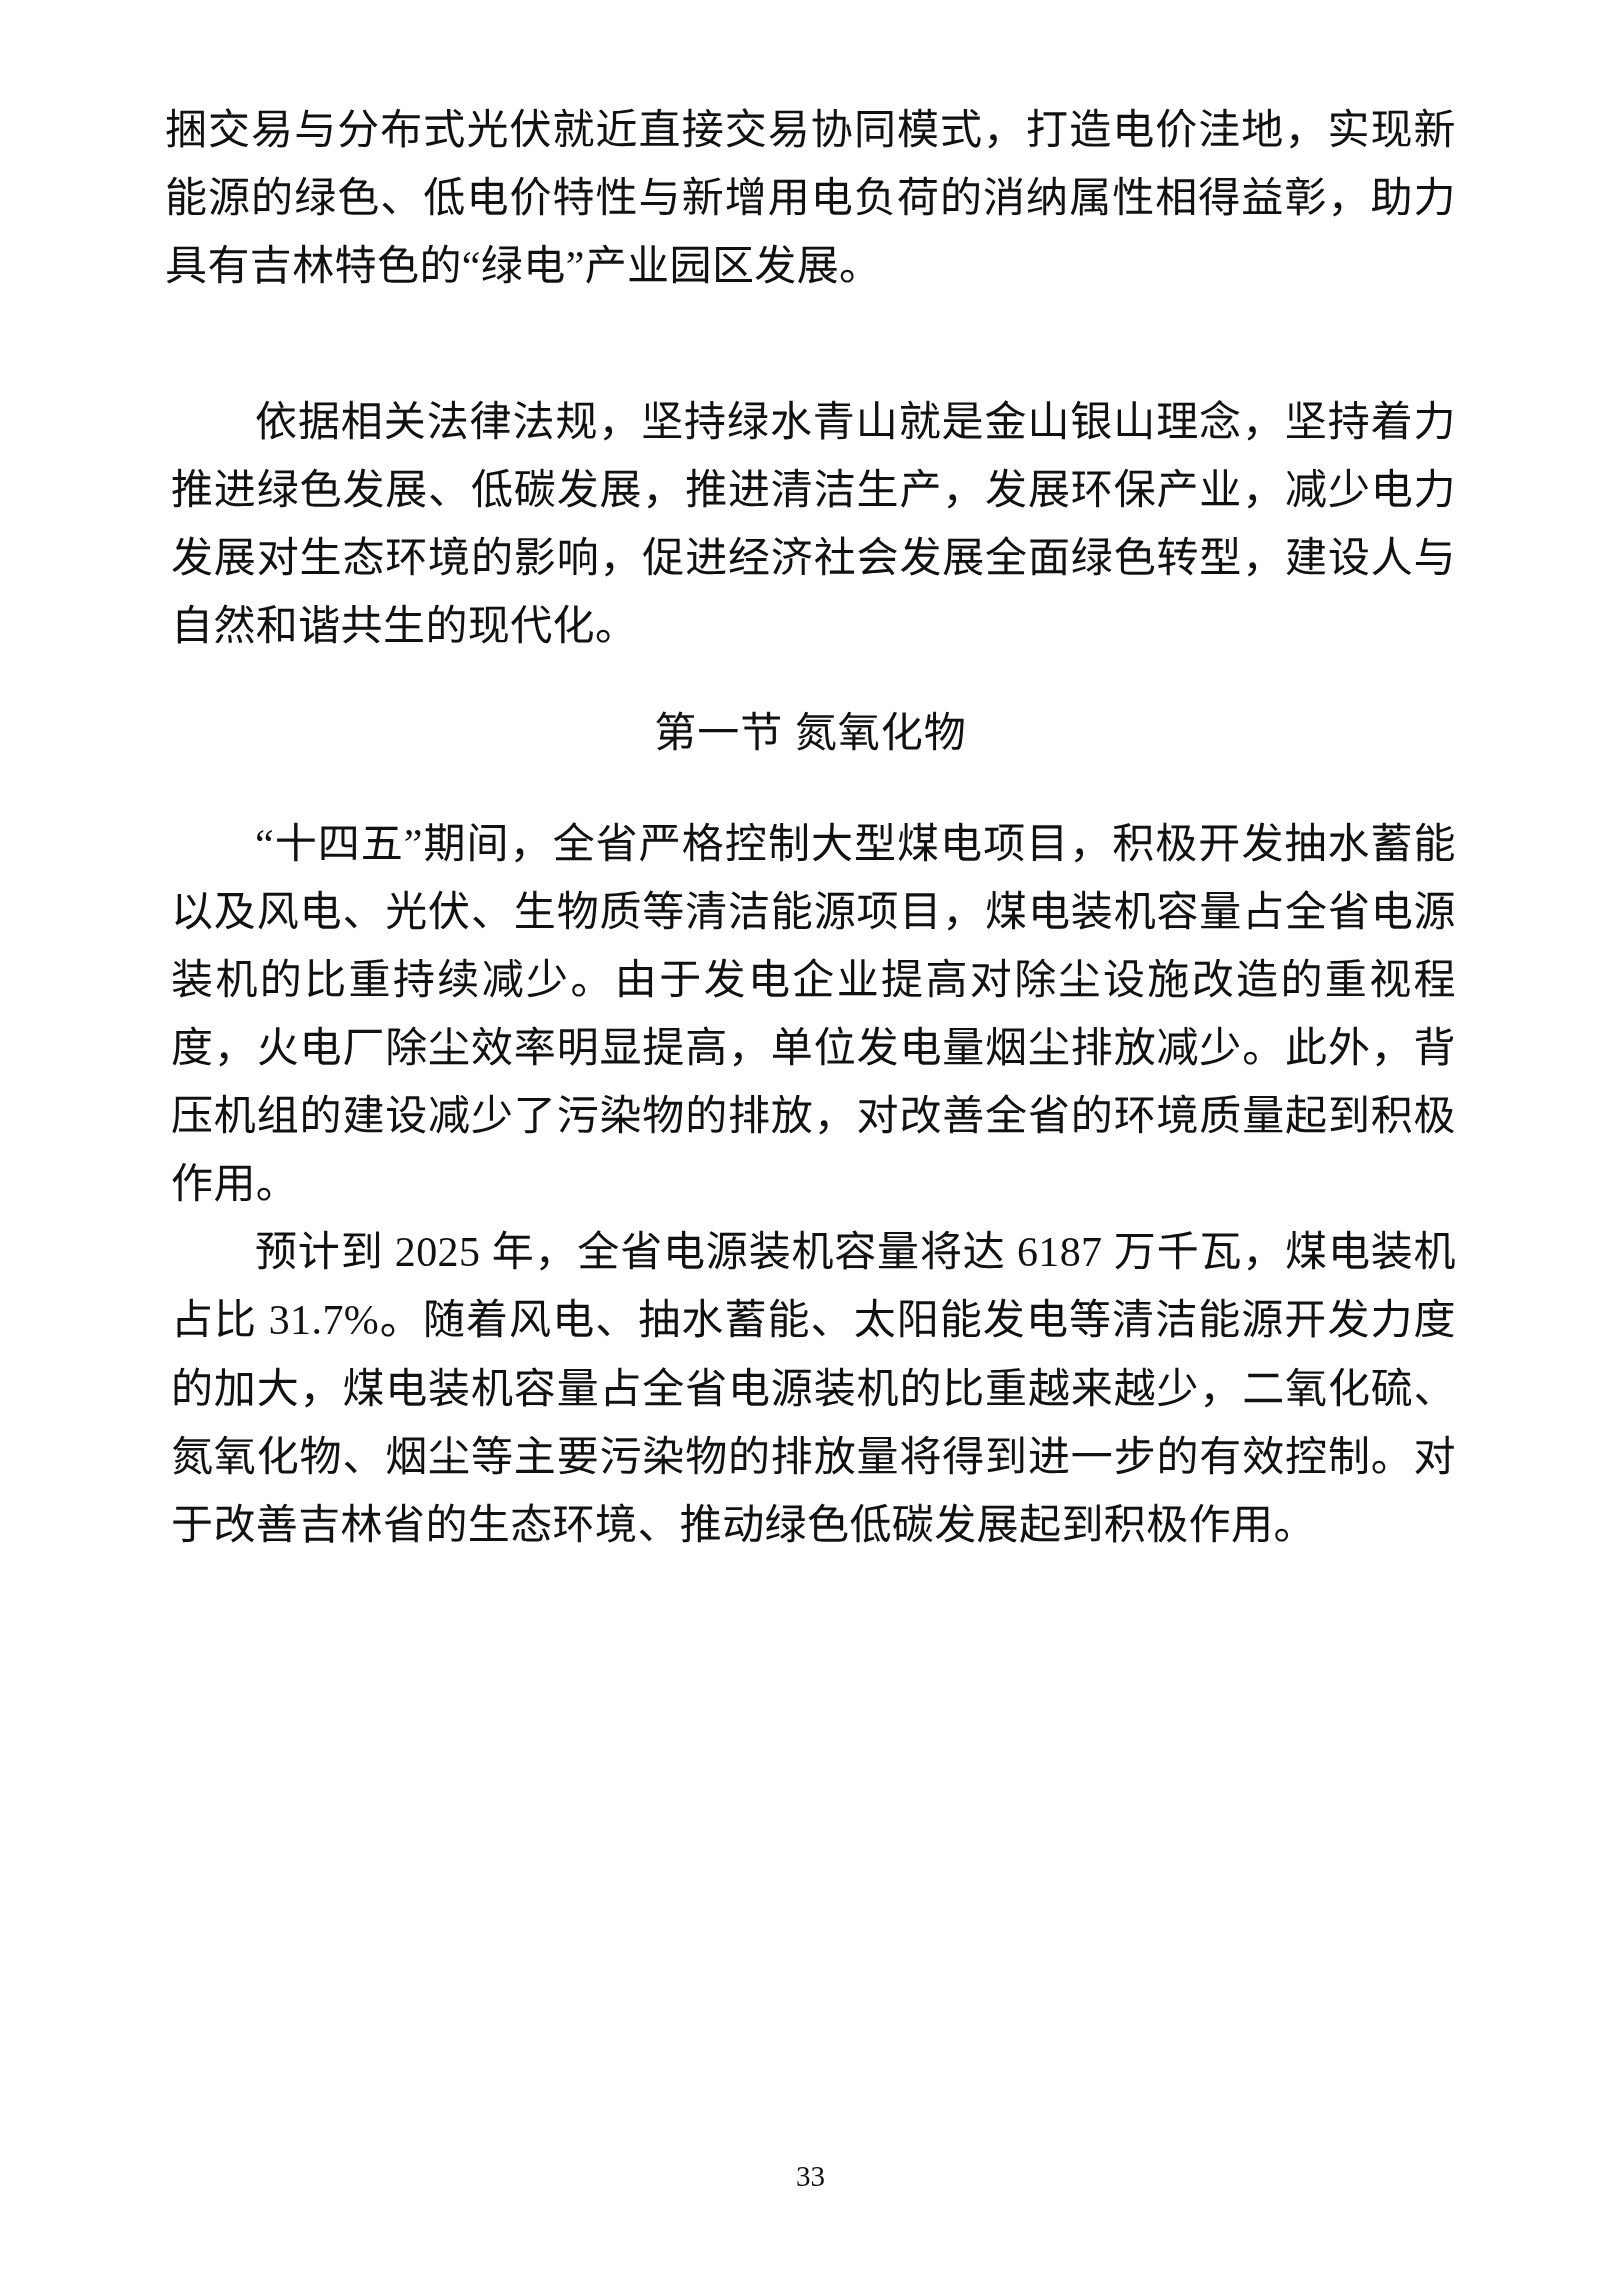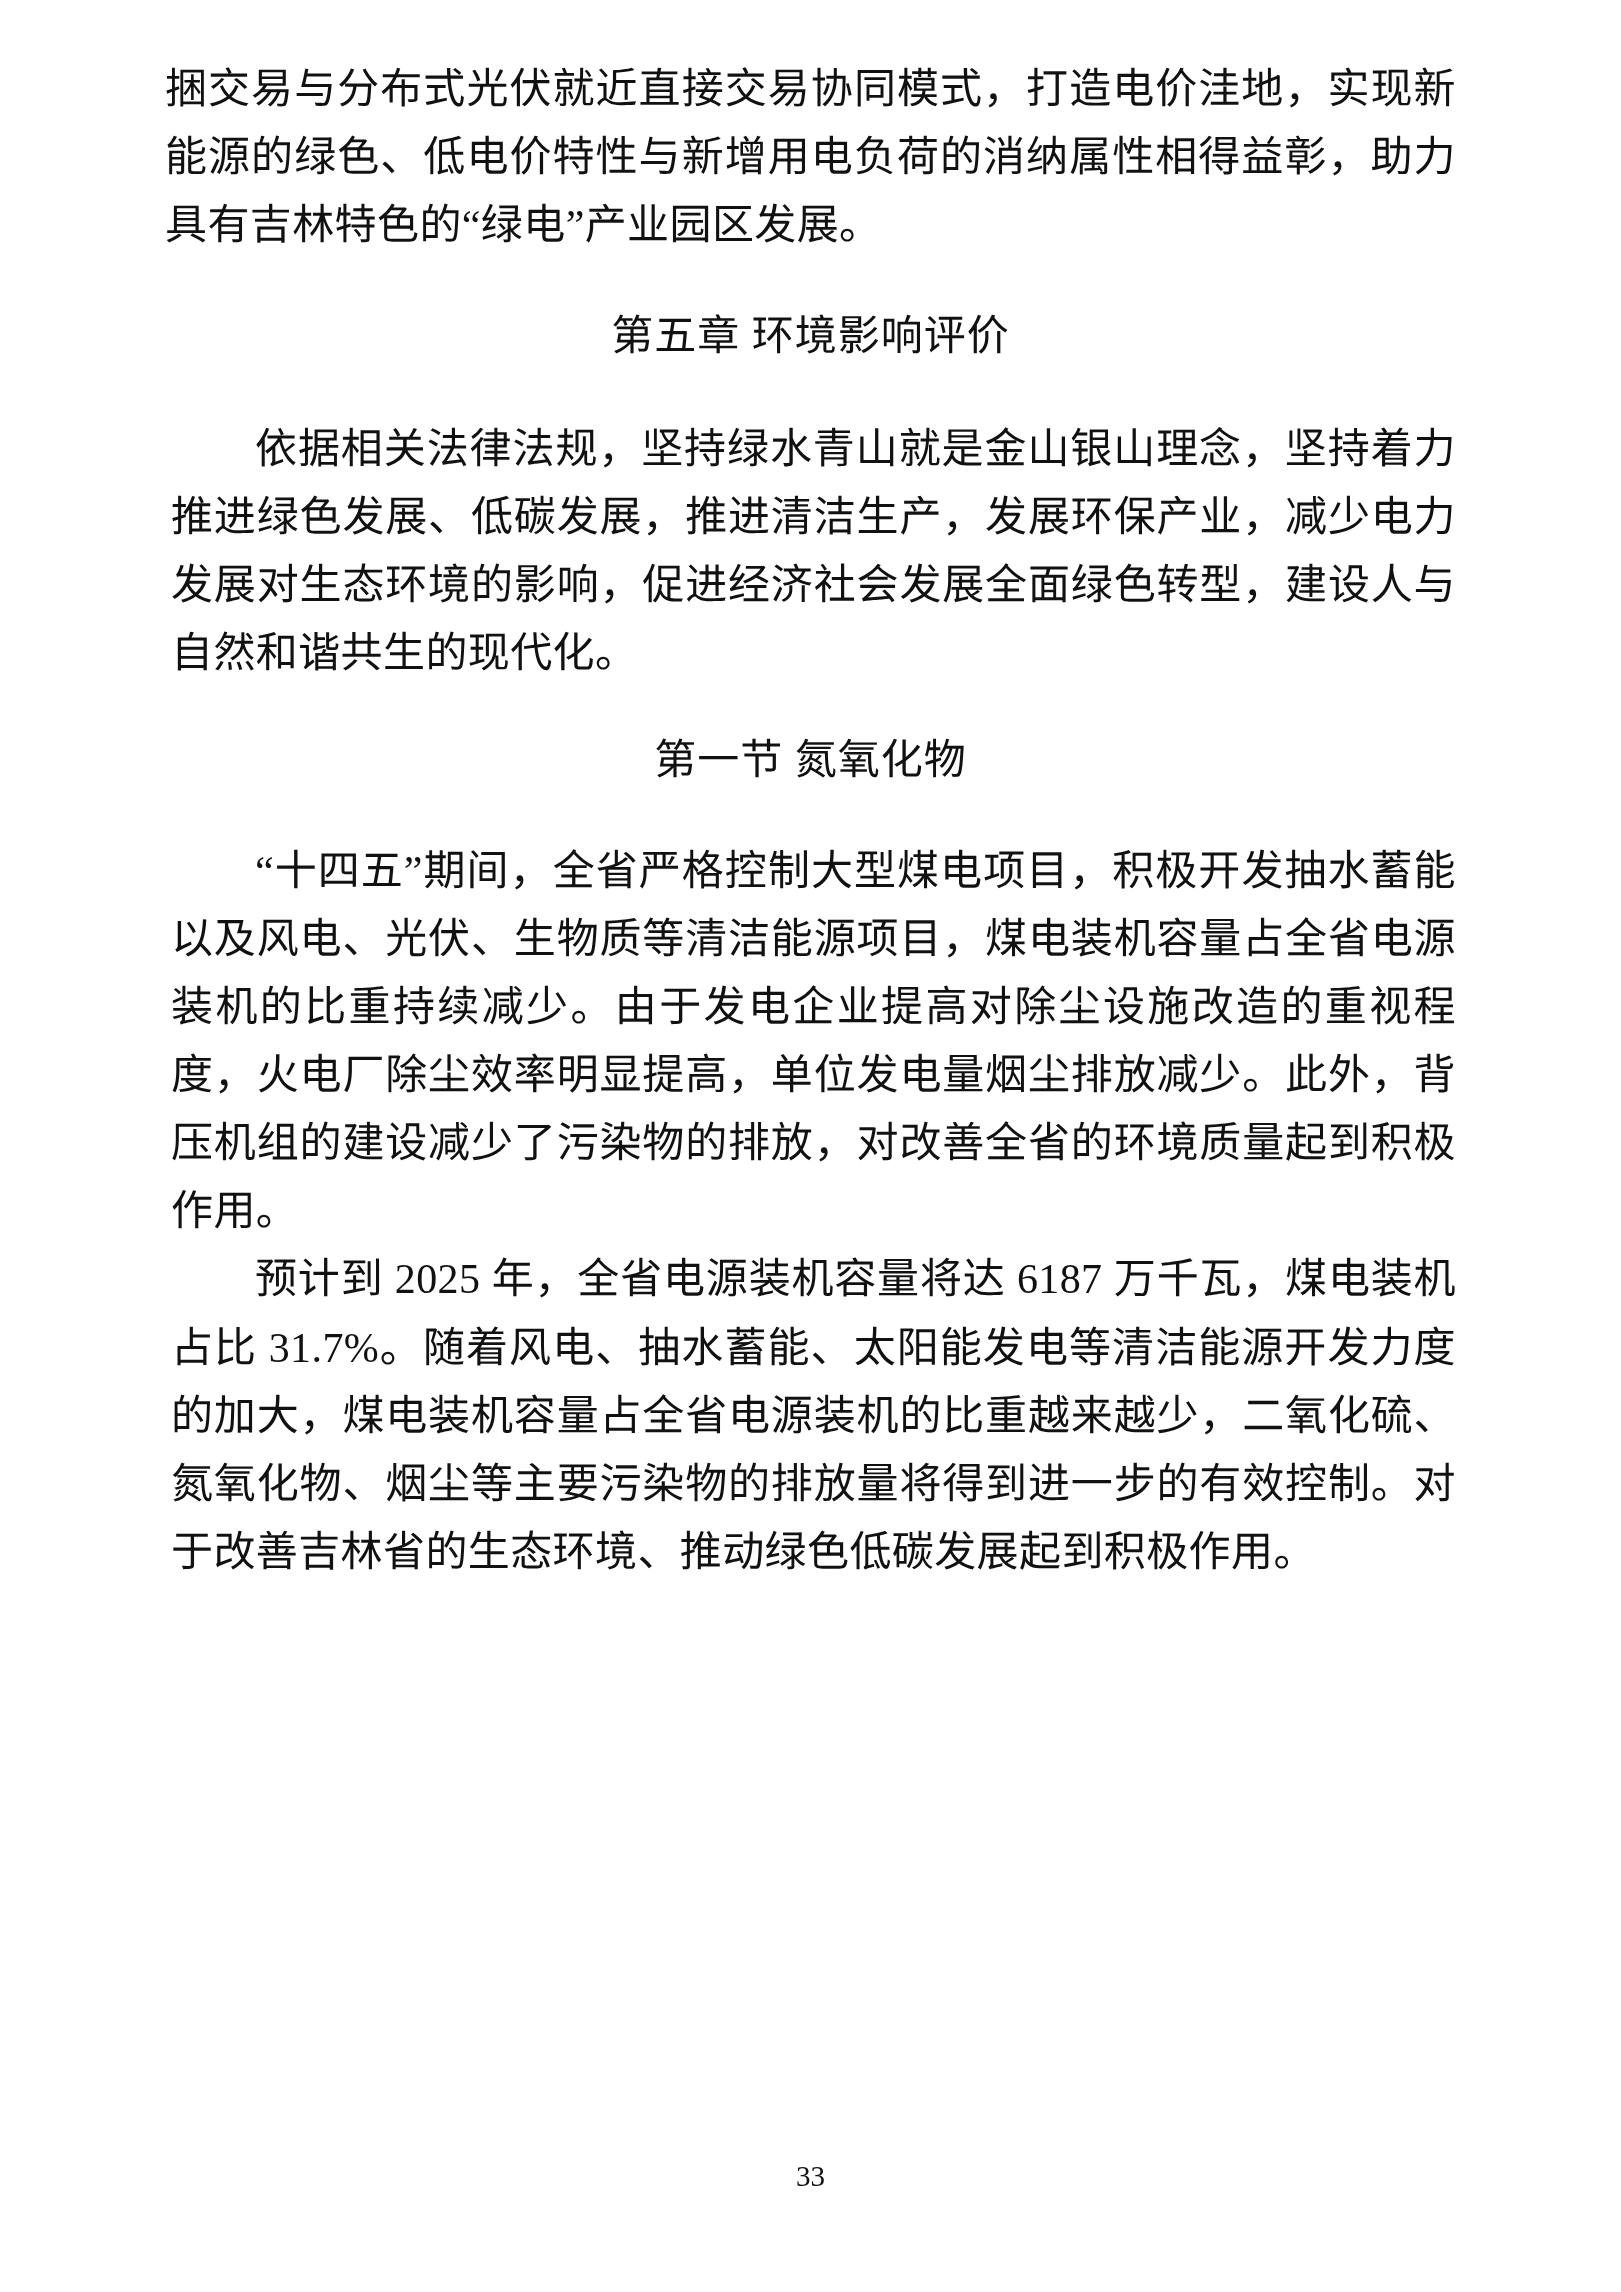--- a/index.html
+++ b/index.html
@@ -6,21 +6,21 @@
     margin: 0;
     padding: 0;
     background: #ffffff;
   }
   .page {
     position: relative;
     width: 1621px;
     height: 2293px;
     background: #ffffff;
     box-sizing: border-box;
-    padding: 55px 165px 78px 165px;
+    padding: 96px 165px 78px 165px;
     font-family: "Liberation Serif", "DejaVu Serif", serif;
     color: #111111;
     overflow: hidden;
   }
   .body-text {
     font-size: 42px;
     line-height: 1.62;
     text-align: justify;
     text-justify: inter-ideograph;
     letter-spacing: 0.4px;
@@ -68,21 +68,20 @@
 </style>
 </head>
 <body>
 
 <div class="page">
 
   <p class="body-text para">捆交易与分布式光伏就近直接交易协同模式，打造电价洼地，实现新能源的绿色、低电价特性与新增用电负荷的消纳属性相得益彰，助力具有吉林特色的“绿电”产业园区发展。</p>
 
   <div class="sp-chapter"></div>
 
-  <p class="heading-center">第五章 环境影响评价</p>
 
   <div class="sp-after-chapter"></div>
 
   <p class="body-text para indent">依据相关法律法规，坚持绿水青山就是金山银山理念，坚持着力推进绿色发展、低碳发展，推进清洁生产，发展环保产业，减少电力发展对生态环境的影响，促进经济社会发展全面绿色转型，建设人与自然和谐共生的现代化。</p>
 
   <div class="sp-section"></div>
 
   <p class="heading-center">第一节 氮氧化物</p>
 
   <div class="sp-after-section"></div>

